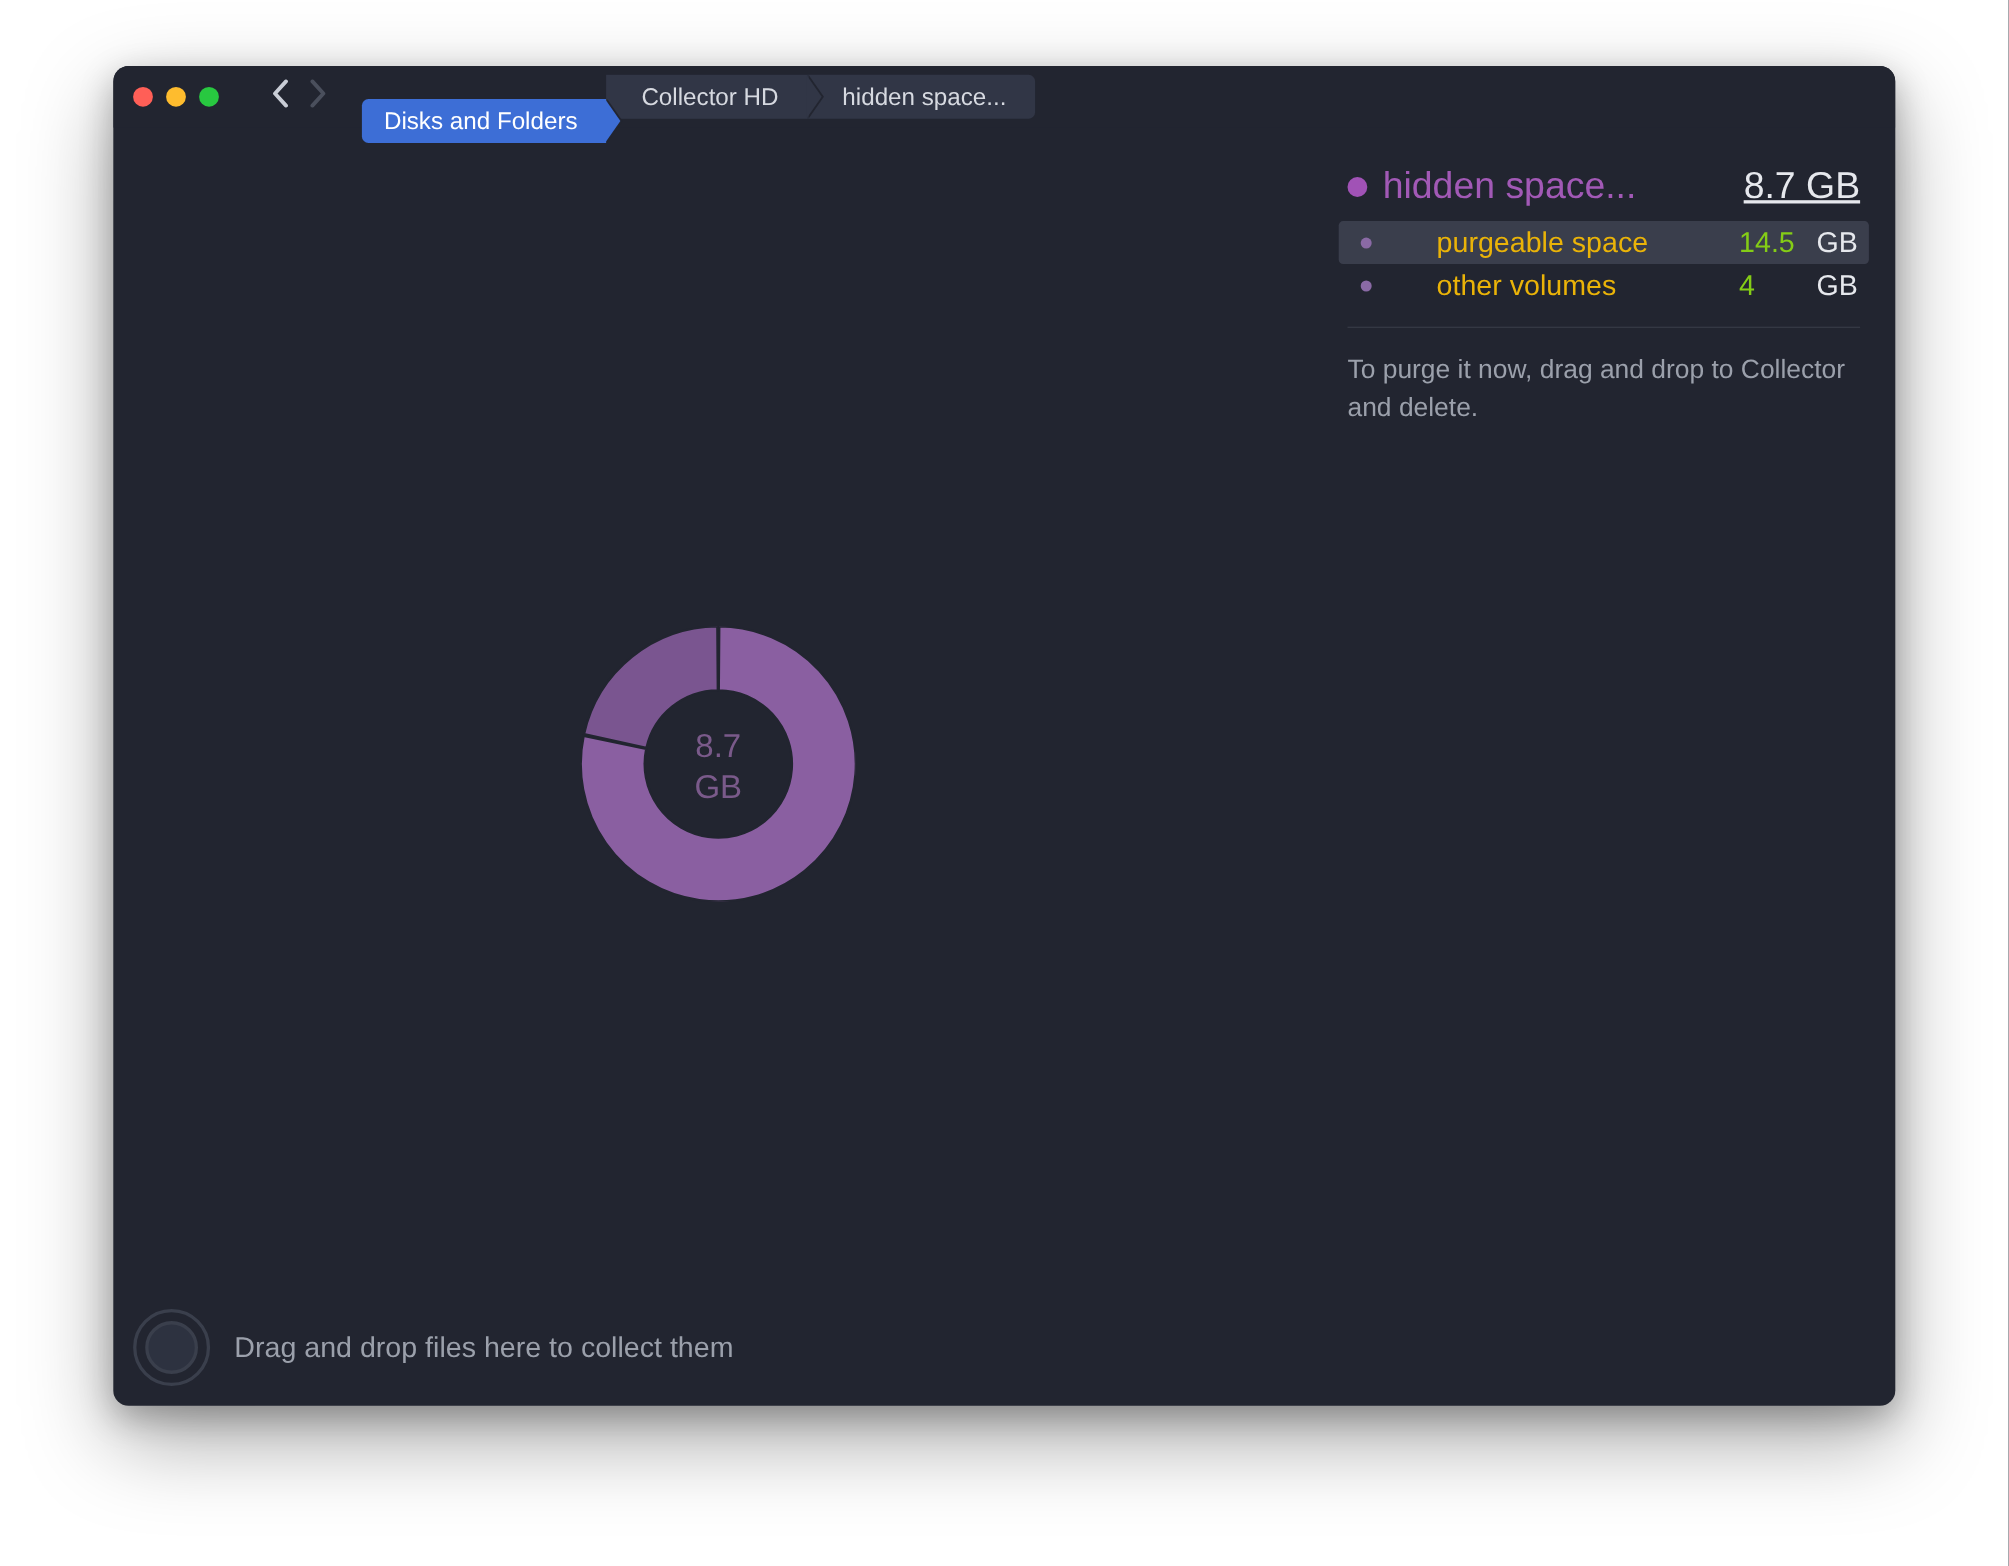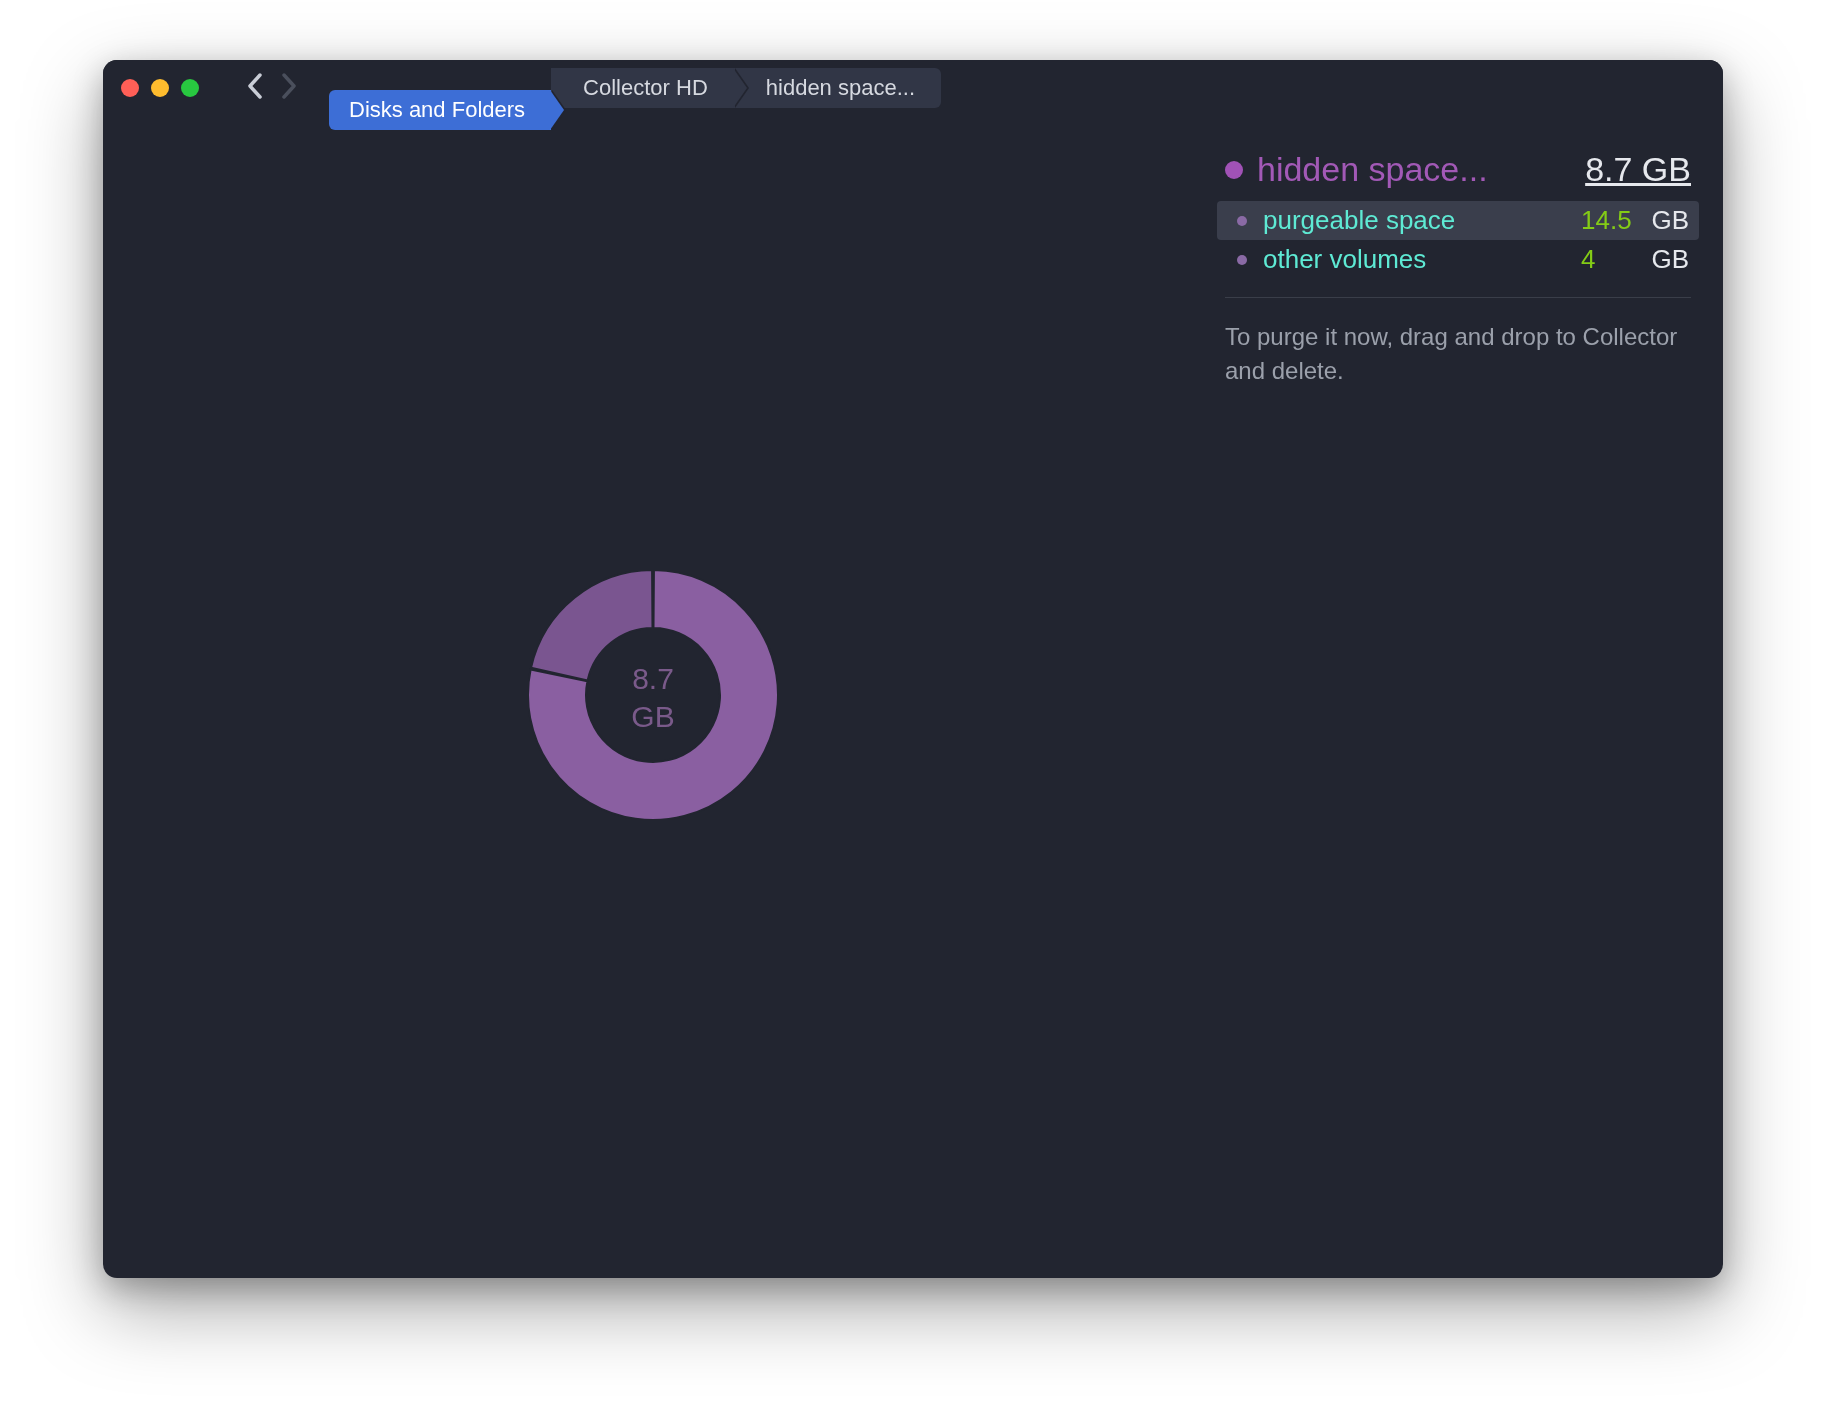--- a/index.html
+++ b/index.html
@@ -136,21 +136,21 @@
   .item-row {
     display: flex;
     align-items: center;
     gap: 16px;
     padding: 4px 10px 4px 20px;
     font-size: 26px;
     border-radius: 4px;
   }
   .item-row.selected { background: #3a3e4c; }
   .item-row .bullet { width: 10px; height: 10px; border-radius: 50%; background: #8a6aa5; flex-shrink: 0; }
-  .item-row .iname { flex: 1; color: #5eead4; }
+  .item-row .iname { flex: 1; color: #eab308; margin-left: 43px; }
   .item-row .isize-num { color: #84cc16; min-width: 52px; text-align: left; }
   .item-row .isize-unit { color: #e6e8ed; width: 40px; text-align: right; }
   .side hr {
     border: none;
     border-top: 1px solid #3a3e49;
     margin: 18px 8px 22px 8px;
   }
   .side-desc {
     padding: 0 8px;
     font-size: 24px;
@@ -266,15 +266,19 @@
         <span class="isize-unit">GB</span>
       </div>
 
       <hr>
 
       <div class="side-desc">
         <p>To purge it now, drag and drop to Collector and delete.</p>
       </div>
     </div>
 
+    <div class="collector">
+      <div class="collector-icon"></div>
+      <div class="collector-text">Drag and drop files here to collect them</div>
+    </div>
 
   </div>
 </div>
 
 </body></html>

